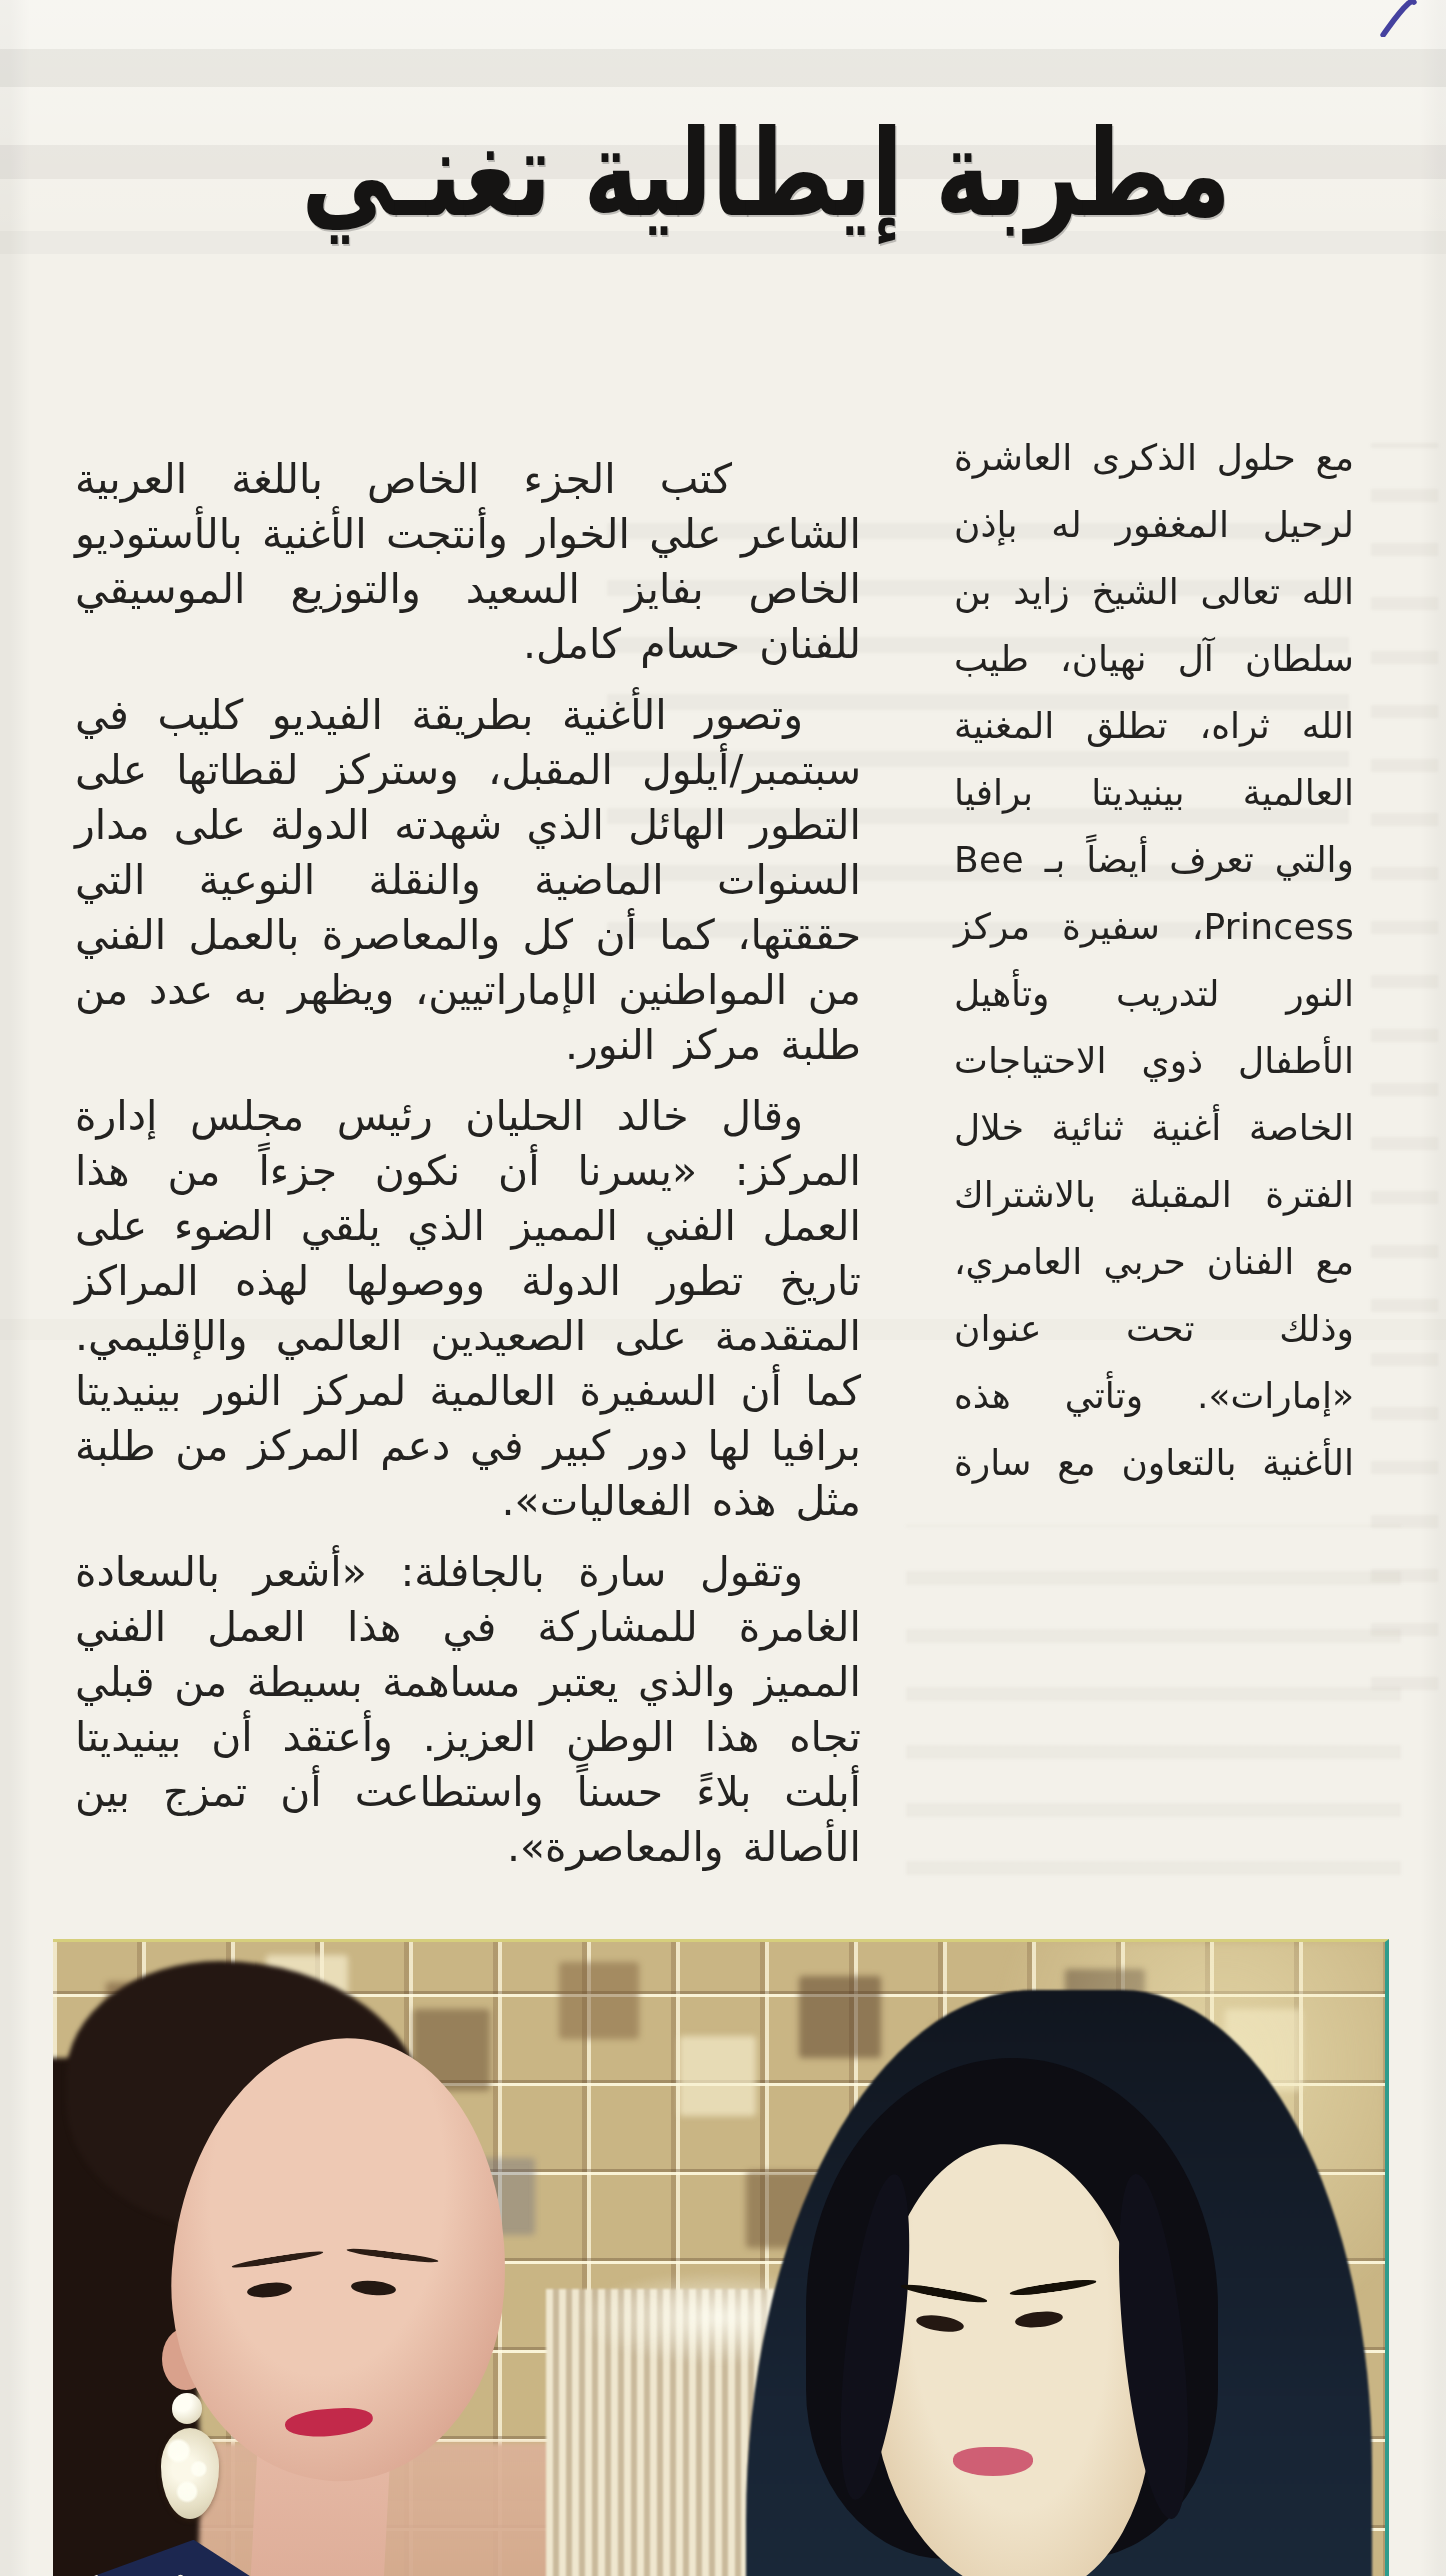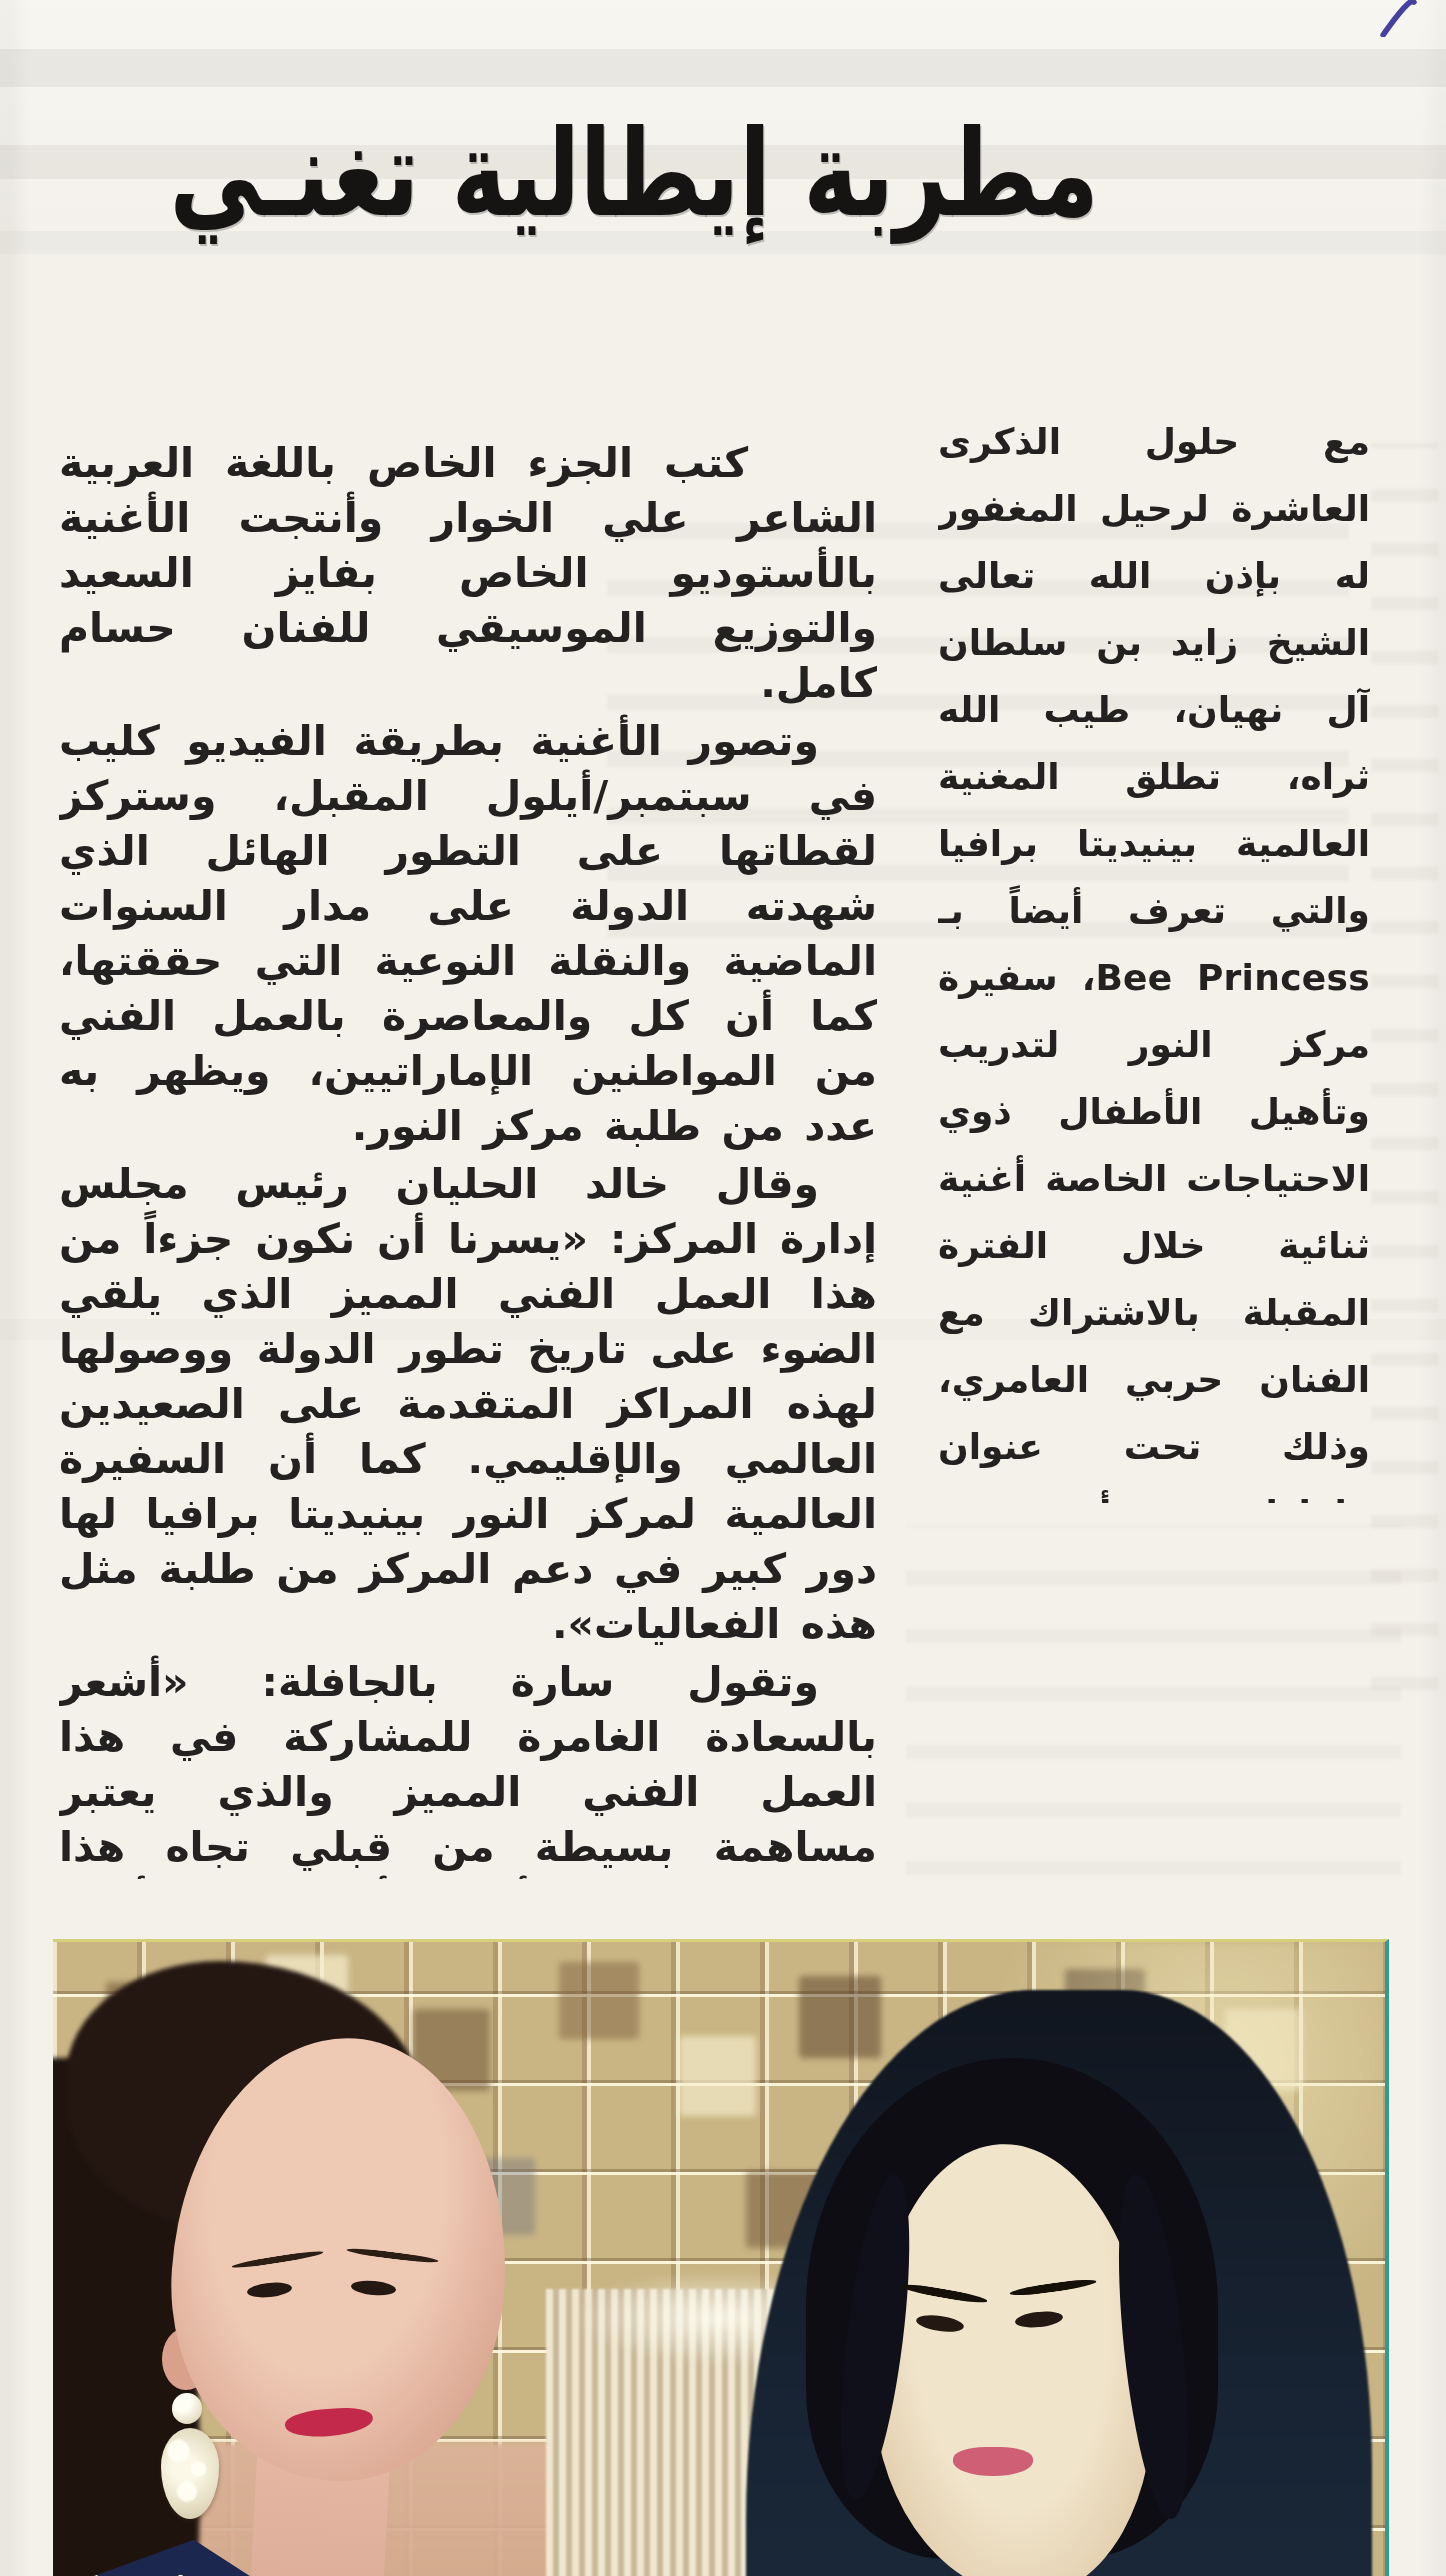--- a/index.html
+++ b/index.html
@@ -17,34 +17,34 @@
   .scan-band{position:absolute;left:0;width:100%;pointer-events:none;}
   .band1{top:49px;height:38px;background:rgba(118,116,110,0.10);}
   .band2{top:145px;height:34px;background:rgba(118,116,110,0.09);}
   .band3{top:231px;height:23px;background:rgba(118,116,110,0.05);}
   .band4{top:1319px;height:20.6px;background:rgba(118,116,110,0.03);}
 
   .pen-mark{position:absolute;left:1377px;top:0;width:44px;height:37px;}
 
   
   .headline{position:absolute;left:52px;top:61px;width:1298px;text-align:center;}
-  .hl-row{display:flex;justify-content:flex-end;align-items:flex-end;height:176px;}
+  .hl-row{display:flex;justify-content:flex-start;align-items:flex-end;height:176px;}
   .hl-row.second{height:170px;margin-top:5.2px;}
   .fit{display:inline-block;white-space:nowrap;transform-origin:center bottom;}
   .hl-text{
     font-size:116px;font-weight:700;color:#151413;letter-spacing:-1px;
     text-shadow:1.5px 1.5px 0 rgba(40,40,40,0.25);
     line-height:1.05;
   }
 
   
   .col{position:absolute;overflow:hidden;}
   .col p{
-    margin:0;direction:rtl;text-align:justify;text-align-last:right;
-    font-weight:700;color:#232220;
+    margin:16px;direction:rtl;text-align:justify;text-align-last:right;
+    font-weight:400;color:#232220;
     word-spacing:6.2px;letter-spacing:0.3px;
   }
   .col-right{right:76px;top:408px;width:432px;height:1095px;
     font-size:36px;line-height:67px;}
   .col-left{left:60px;top:436px;width:818px;height:1443px;
     font-size:41px;line-height:55px;word-spacing:8.2px;}
   .col-left p{margin-bottom:3.1px;}
   .indent-lg{text-indent:129px;}
   .indent{text-indent:58px;}
 

